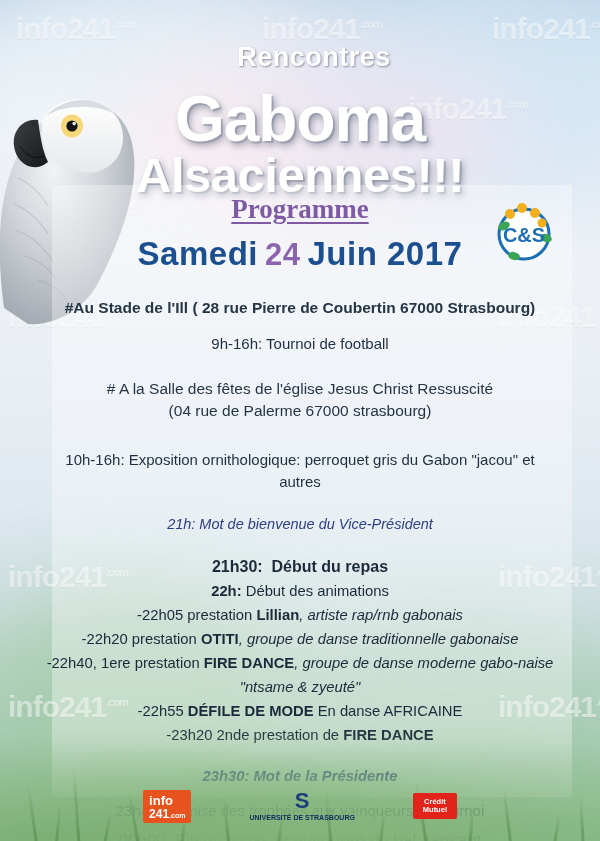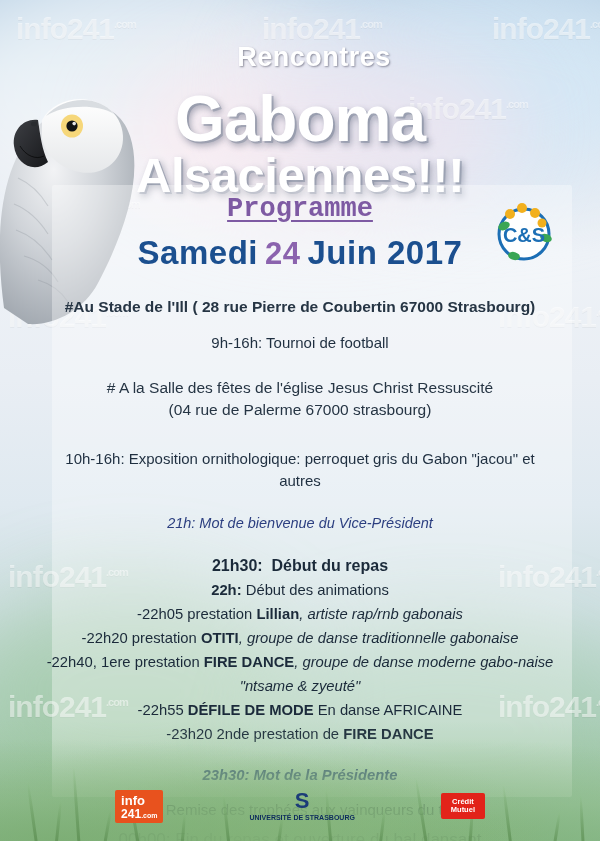--- a/index.html
+++ b/index.html
@@ -134,21 +134,21 @@
   .content {
     position: absolute;
     left: 40px;
     top: 186px;
     width: 520px;
     text-align: center;
     color: #1b2a3a;
   }
 
   .programme {
-    font-family: Liberation Mono, monospace;
+    font-family: Liberation Serif, serif;
     font-weight: 700;
     font-size: 27px;
     color: #7e5aa3;
     text-decoration: underline;
     text-underline-offset: 4px;
     margin-top: 8px;
   }
   .dateline {
     margin-top: 10px;
     font-weight: 700;
@@ -233,21 +233,21 @@
 
   
   .sponsors {
     position: absolute;
     left: 0; right: 0;
     bottom: 16px;
     height: 38px;
     display: flex;
     align-items: center;
     justify-content: center;
-    gap: 86px;
+    gap: 58px;
   }
   .sp-info {
     background: #e8521e;
     color: #fff;
     font-weight: 700;
     font-size: 13px;
     line-height: 1;
     padding: 4px 6px 3px 6px;
     border-radius: 2px;
     text-align: left;

